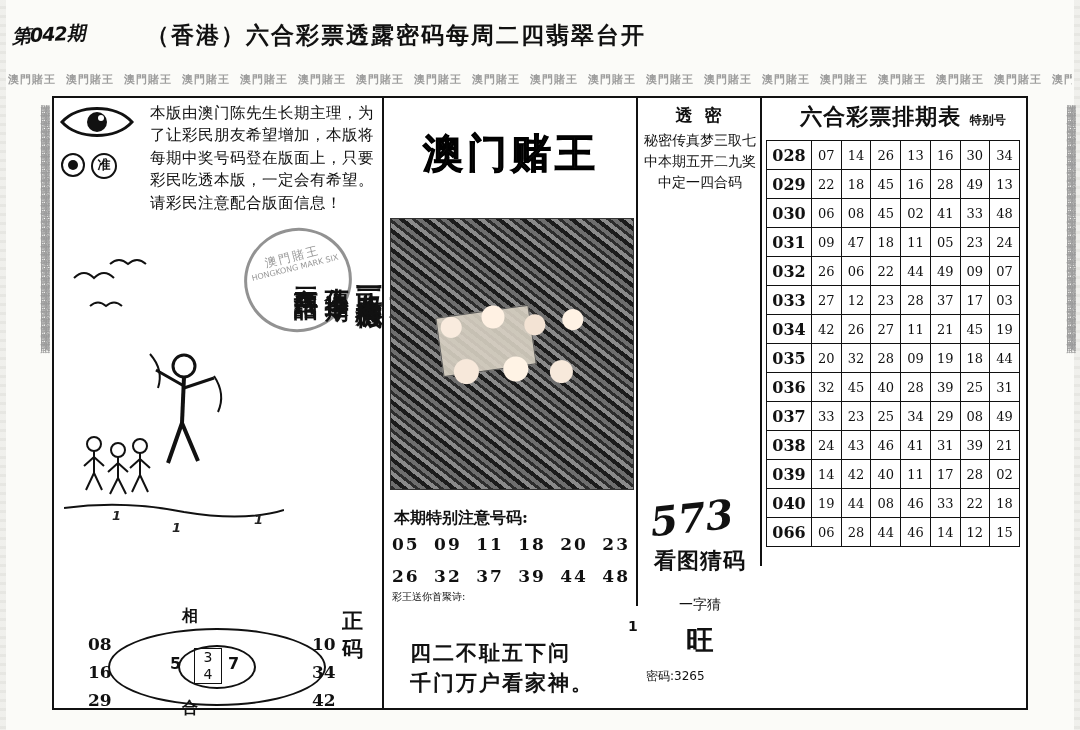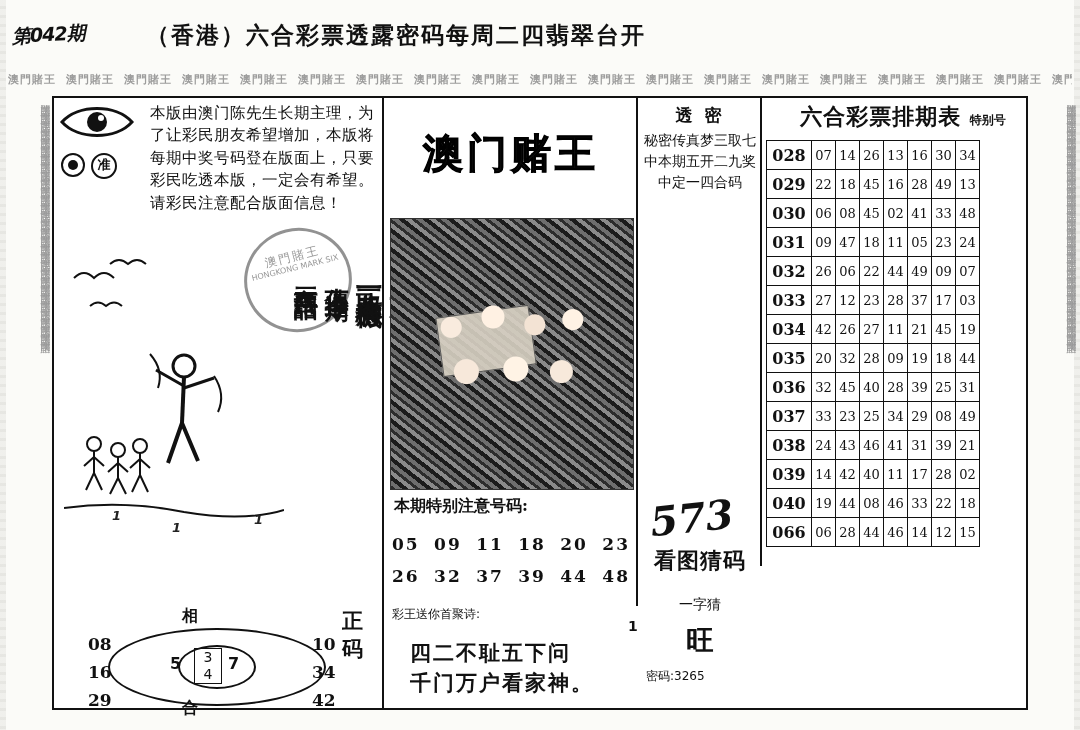--- a/index.html
+++ b/index.html
@@ -176,32 +176,32 @@
       radial-gradient(circle at 76% 62%,#e7dbcf 0 11px,transparent 12px);
     filter:contrast(115%);
   }
   .photo .bill{
     position:absolute;left:48px;top:92px;width:92px;height:58px;
     background:#d9d2c4;border:1px solid #555;
     transform:rotate(-8deg);
     opacity:.9;
   }
   .note-label{
-    position:absolute;left:10px;top:398px;font-size:16px;font-weight:bold;
+    position:absolute;left:10px;top:410px;font-size:16px;font-weight:bold;
     font-family:"DejaVu Serif","Liberation Serif",serif;
   }
   .note-nums{
     position:absolute;left:8px;top:430px;width:238px;
     font-size:17px;font-weight:bold;line-height:1.9;
     letter-spacing:2px;
     font-family:"DejaVu Serif","Liberation Serif",serif;
   }
   .note-nums div{display:flex;justify-content:space-between;}
   .caizi{
-    position:absolute;left:8px;top:508px;font-size:12px;
+    position:absolute;left:8px;top:492px;font-size:10px;
   }
   .verse{
     position:absolute;left:26px;top:540px;
     font-size:21px;font-weight:bold;line-height:1.45;
     font-family:"DejaVu Serif","Liberation Serif",serif;
     letter-spacing:2px;
   }
   
   .col-mid2{
     position:absolute;left:584px;top:0;width:124px;height:468px;
@@ -246,21 +246,21 @@
     position:absolute;left:708px;top:0;width:264px;height:610px;
     box-sizing:border-box;
   }
   .tbl-title{
     position:absolute;left:12px;top:4px;width:258px;text-align:center;
     font-size:22px;font-weight:bold;letter-spacing:1px;
     font-family:"DejaVu Serif","Liberation Serif",serif;
   }
   .tbl-title .small{font-size:12px;letter-spacing:0;}
   table.sched{
-    position:absolute;left:4px;top:42px;width:214px;
+    position:absolute;left:4px;top:42px;width:254px;
     border-collapse:collapse;
     font-family:"DejaVu Serif","Liberation Serif",serif;
   }
   table.sched td{
     border:1px solid #111;
     height:28px;
     text-align:center;
     font-size:13px;
     padding:0;
   }

